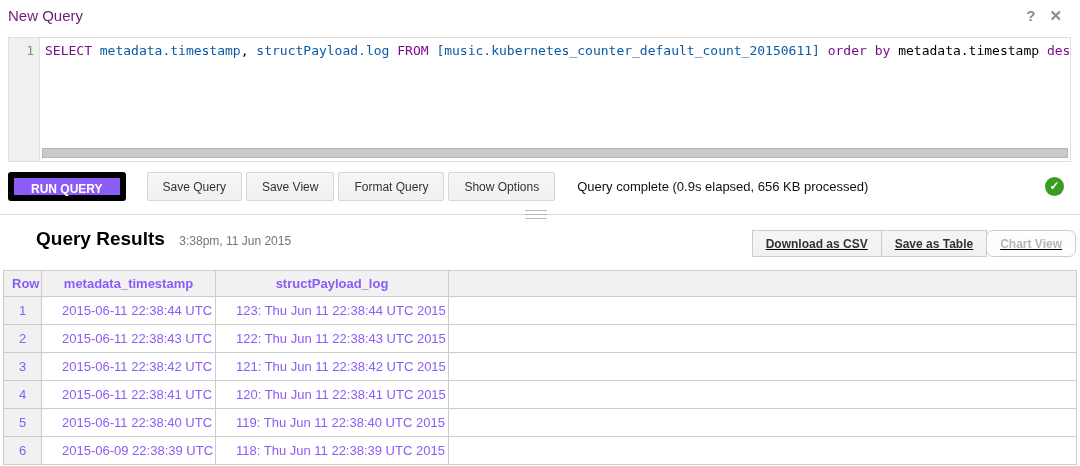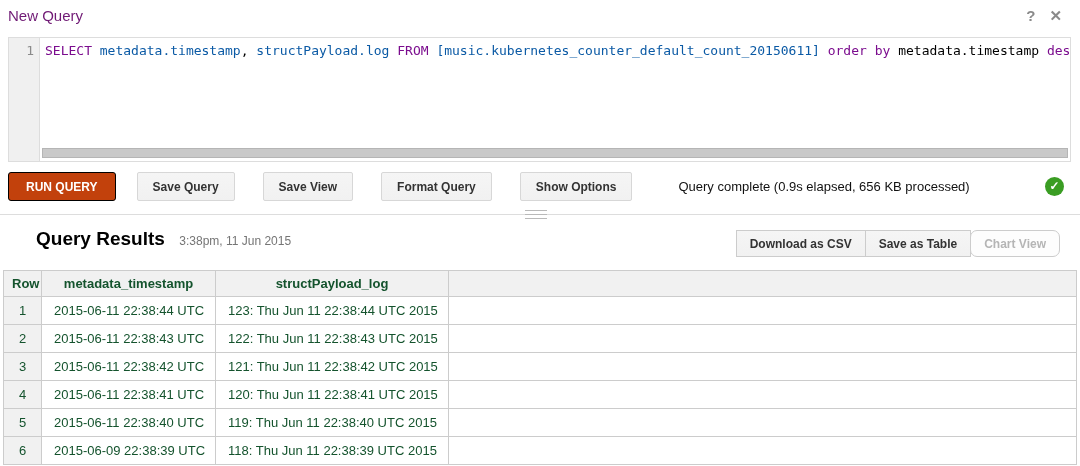--- a/index.html
+++ b/index.html
@@ -21,55 +21,55 @@
     white-space: pre; overflow: hidden; color: #000; }
   .tok-keyword { color: #7b0c8e; }
   .tok-field   { color: #0b5aa5; }
   .tok-plain   { color: #000; }
   .hscrollbar { position: absolute; left: 33px; right: 2px; bottom: 3px; height: 10px;
     background: #c9c9c9; border: 1px solid #b5b5b5; }
 
   
   .toolbar { position: absolute; left: 8px; top: 172px; right: 8px; height: 29px;
     display: flex; align-items: center; }
-  .btn-run { height: 29px; padding: 4px 17px; background: #c2410c; border: 1px solid #000000;
+  .btn-run { height: 29px; padding: 4px 17px; background: #8b5cf6; border: 6px solid #000000;
     border-radius: 3px; color: #fff; font-size: 12px; font-weight: bold;
     font-family: inherit; cursor: pointer; margin-right: 21px; }
   .btn-gray { height: 29px; padding: 0 15px; background: linear-gradient(#f5f5f5, #f1f1f1);
     border: 1px solid #d7d7d7; border-radius: 2px; color: #333; font-size: 12px;
-    font-weight: bold; font-family: inherit; cursor: pointer; margin-right: 28px; }
+    font-weight: normal; font-family: inherit; cursor: pointer; margin-right: 4px; }
   .status-text { font-size: 13px; color: #111; margin-left: 18px; }
   .check-badge { position: absolute; right: 8px; top: 5px; width: 19px; height: 19px;
     border-radius: 50%; background: #3a9d23; color: #fff; font-size: 12px;
     text-align: center; line-height: 19px; font-weight: bold; }
 
   
   .divider { position: absolute; left: 0; top: 214px; width: 100%; height: 1px; background: #ddd; }
   .grip { position: absolute; left: 525px; top: 209px; width: 22px; height: 11px;
     background: #fff; cursor: row-resize; display: flex; flex-direction: column;
     justify-content: space-between; padding: 1px 0; }
   .grip span { display: block; height: 1px; background: #b9b9b9; }
 
   
   .results-hdr { position: absolute; left: 4px; top: 228px; right: 4px; height: 34px; margin-left: 32px; }
   .results-title { font-size: 19px; font-weight: bold; color: #000; display: inline-block; }
   .results-time { font-size: 12px; color: #757575; margin-left: 10px; }
-  .results-actions { position: absolute; right: 16px; top: 2px; display: flex; }
+  .results-actions { position: absolute; right: 0; top: 2px; display: flex; text-decoration: underline; }
   .action-btn { height: 27px; padding: 0 13px; background: linear-gradient(#f5f5f5, #f1f1f1);
     border: 1px solid #ccc; color: #333; font-size: 12px; font-weight: bold;
     font-family: inherit; cursor: pointer; margin-left: -1px; }
   .action-btn.disabled { background: #fdfdfd; color: #b5b5b5; cursor: default; border-radius: 7px; }
 
   
   .results-table { position: absolute; left: 3px; top: 270px; width: 1074px;
-    border-collapse: collapse; font-size: 13px; color: #14532d; table-layout: fixed; }
+    border-collapse: collapse; font-size: 13px; color: #8b5cf6; table-layout: fixed; }
   .results-table th, .results-table td { border: 1px solid #ccc; overflow: hidden; white-space: nowrap; }
   .results-table th { background: #f1f1f1; font-weight: bold; text-align: center;
     height: 26px; padding: 2px 8px; }
-  .results-table td { height: 28px; padding: 2px 12px; background: #fff; }
+  .results-table td { height: 28px; padding: 2px 20px; background: #fff; }
   .results-table td.rownum { background: #f1f1f1; text-align: center; padding: 2px 4px; }
   .results-table col.c-row { width: 38px; }
   .results-table col.c-ts { width: 174px; }
   .results-table col.c-log { width: 233px; }
 </style>
 </head>
 <body>
 
 <div class="hdr-title">New Query</div>
 <div class="hdr-icons">

